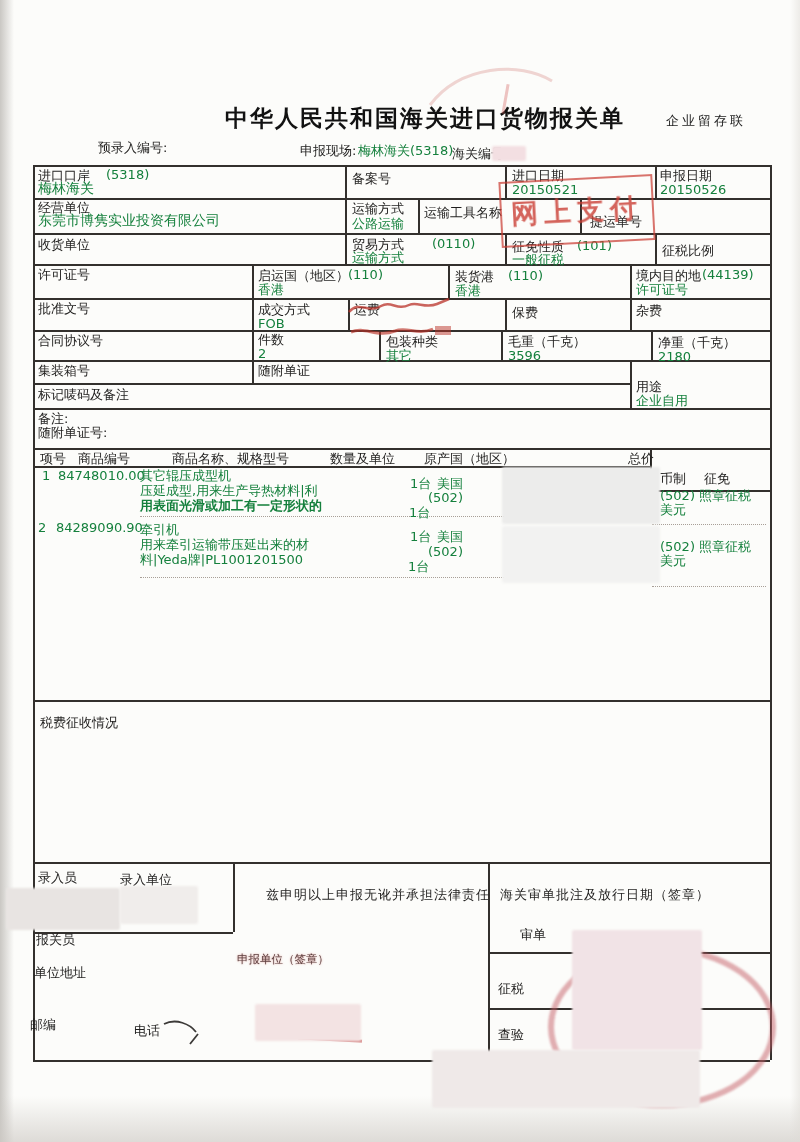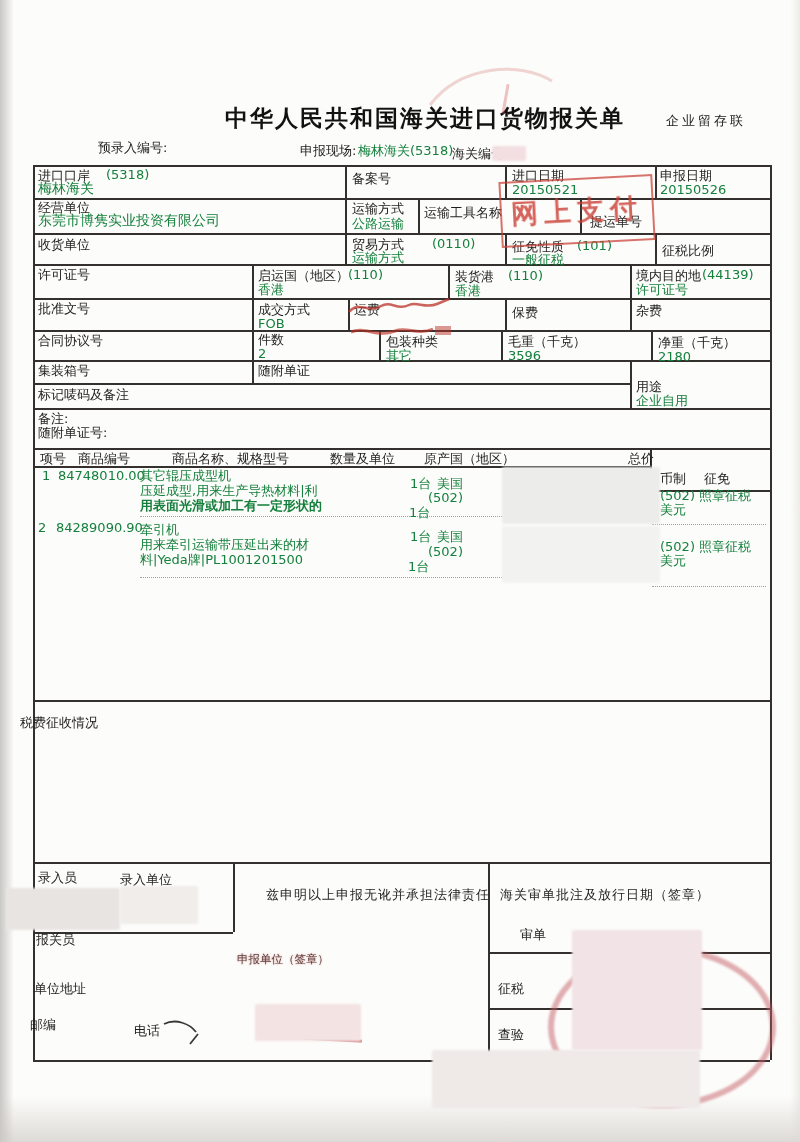--- a/index.html
+++ b/index.html
@@ -181,26 +181,26 @@
   <div class="val" style="left:140px;top:537px;">用来牵引运输带压延出来的材</div>
   <div class="val" style="left:140px;top:552px;">料|Yeda牌|PL1001201500</div>
   <div class="val" style="left:410px;top:529px;">1台</div>
   <div class="val" style="left:437px;top:529px;">美国</div>
   <div class="val" style="left:428px;top:544px;">(502)</div>
   <div class="val" style="left:408px;top:559px;">1台</div>
   <div class="val" style="left:660px;top:539px;">(502)</div>
   <div class="val" style="left:699px;top:539px;">照章征税</div>
   <div class="val" style="left:660px;top:553px;">美元</div>
 
-  <div class="lbl" style="left:20px;top:716px;text-align:right;">税费征收情况</div>
+  <div class="lbl" style="left:40px;top:716px;text-align:right;">税费征收情况</div>
 
   <div class="lbl" style="left:38px;top:871px;">录入员</div>
   <div class="lbl" style="left:120px;top:873px;">录入单位</div>
   <div class="lbl" style="left:36px;top:933px;">报关员</div>
-  <div class="lbl" style="left:34px;top:966px;margin-top:16px;">单位地址</div>
+  <div class="lbl" style="left:34px;top:966px;">单位地址</div>
   <div class="lbl" style="left:30px;top:1018px;">邮编</div>
   <div class="lbl" style="left:134px;top:1024px;">电话</div>
   <div class="lbl" style="left:266px;top:888px;letter-spacing:1px;">兹申明以上申报无讹并承担法律责任</div>
   <div class="sign-red" style="left:237px;top:952px;">申报单位（签章）</div>
   <div class="lbl" style="left:500px;top:888px;letter-spacing:1px;">海关审单批注及放行日期（签章）</div>
   <div class="lbl" style="left:503px;top:928px;margin-left:17px;">审单</div>
   <div class="lbl" style="left:588px;top:933px;">审价</div>
   <div class="lbl" style="left:498px;top:982px;">征税</div>
   <div class="lbl" style="left:498px;top:1028px;">查验</div>
 

